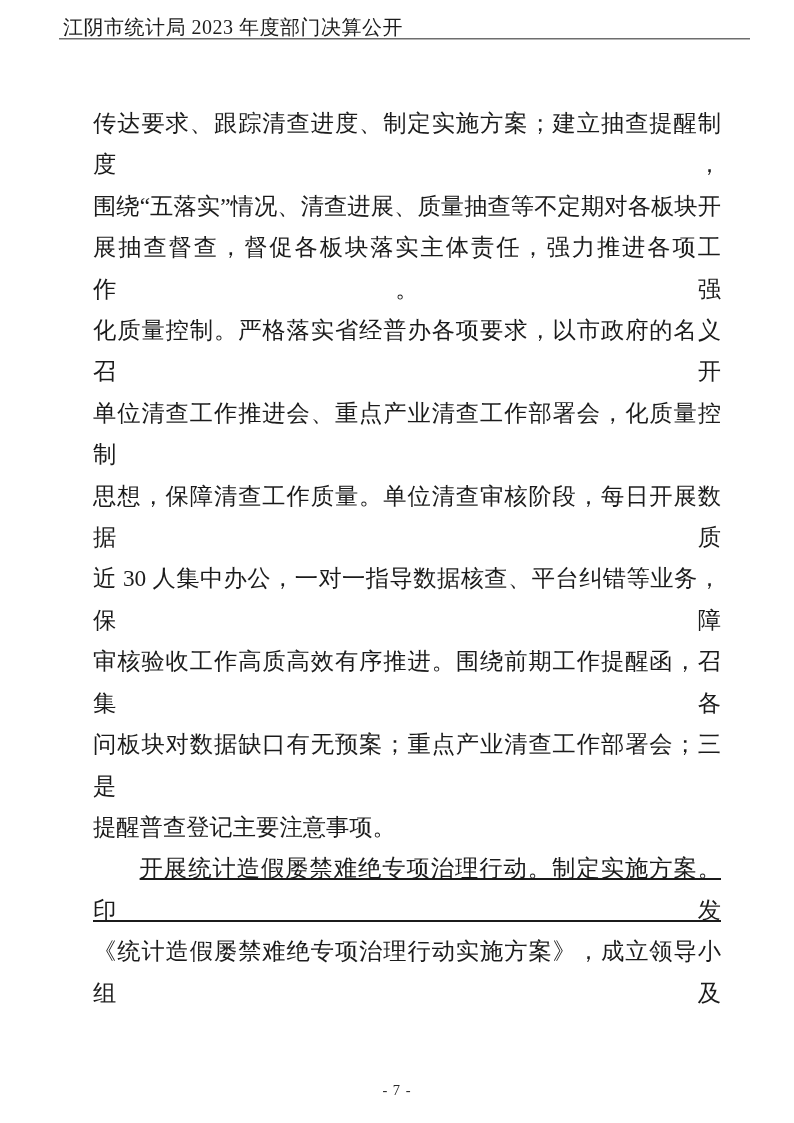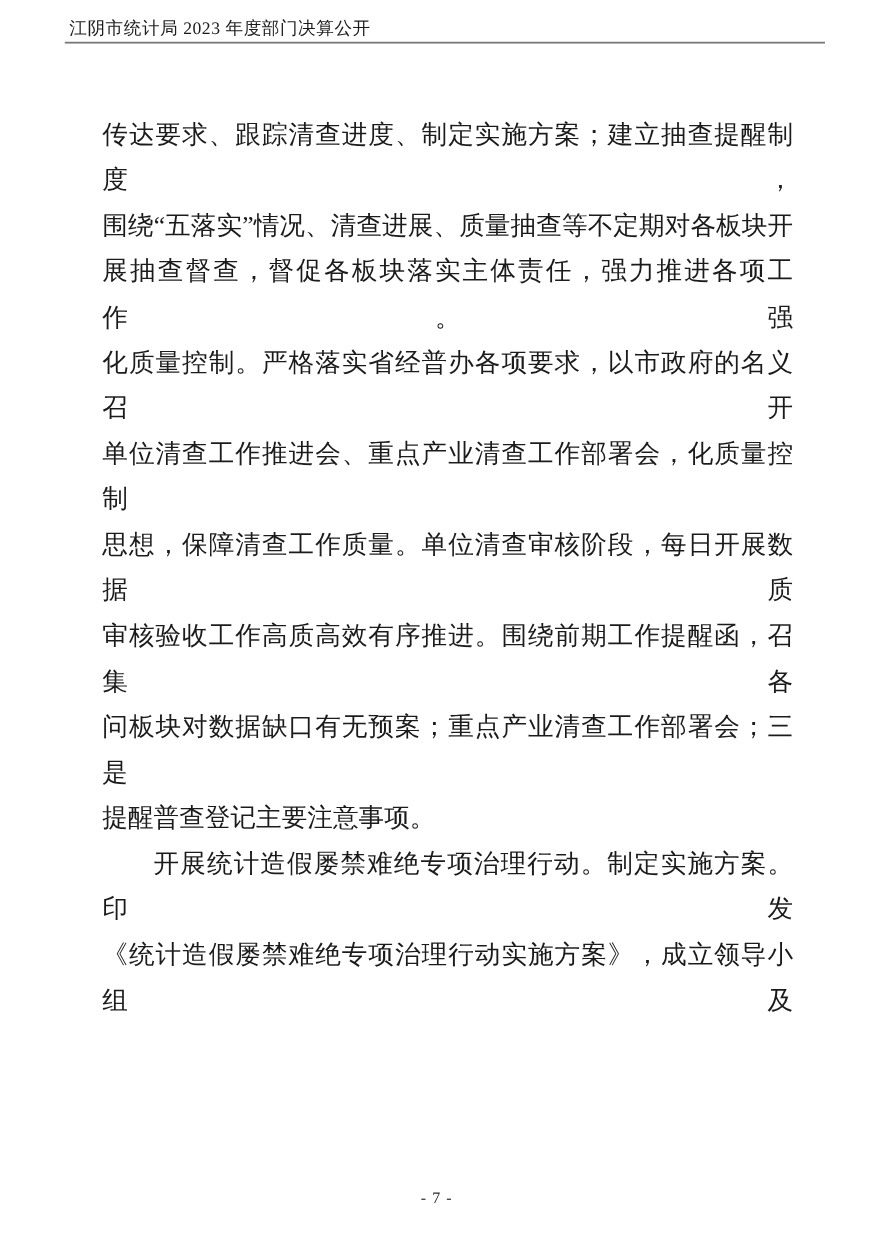--- a/index.html
+++ b/index.html
@@ -17,21 +17,21 @@
   .page{
     position:absolute;left:0;top:0;width:794px;height:1123px;
     background:var(--bg-color);
   }
   .header{
     position:absolute;left:59px;top:18px;width:691px;
   }
   .header-title{
     display:block;
     padding-left:4px;
-    font-size:16px;
+    font-size:20px;
     line-height:18px;
     color:var(--text-color);
     letter-spacing:0.5px;
     white-space:nowrap;
   }
   .header-rule{
     margin-top:2px;
     width:691px;height:2px;
     background:var(--rule-color);
     border-bottom:1px solid #b5b5b5;
@@ -46,20 +46,21 @@
     width:100%;
     text-align:justify;
     text-align-last:justify;
     white-space:normal;
   }
   .line.no-stretch{
     text-align-last:left;
   }
   .line.indent{
     text-indent:2em;
+    text-decoration:underline;
   }
   .footer{
     position:absolute;left:0;top:1081px;width:794px;
     text-align:center;
   }
   .page-number{
     font-size:14.5px;
     color:#2a2a2a;
     letter-spacing:1px;
   }
@@ -75,20 +76,21 @@
   </div>
 
   <div class="doc-body" id="doc-body">
       <div>
         <div class="line">传达要求、跟踪清查进度、制定实施方案；建立抽查提醒制度，</div>
         <div class="line">围绕“五落实”情况、清查进展、质量抽查等不定期对各板块开</div>
         <div class="line">展抽查督查，督促各板块落实主体责任，强力推进各项工作。强</div>
         <div class="line">化质量控制。严格落实省经普办各项要求，以市政府的名义召开</div>
         <div class="line">单位清查工作推进会、重点产业清查工作部署会，化质量控制</div>
         <div class="line">思想，保障清查工作质量。单位清查审核阶段，每日开展数据质</div>
+        <div class="line">近 30 人集中办公，一对一指导数据核查、平台纠错等业务，保障</div>
         <div class="line">审核验收工作高质高效有序推进。围绕前期工作提醒函，召集各</div>
         <div class="line">问板块对数据缺口有无预案；重点产业清查工作部署会；三是</div>
         <div class="line no-stretch">提醒普查登记主要注意事项。</div>
       </div>
       <div>
         <div class="line indent">开展统计造假屡禁难绝专项治理行动。制定实施方案。印发</div>
         <div class="line">《统计造假屡禁难绝专项治理行动实施方案》，成立领导小组及</div>
       </div>
     </div>
 

